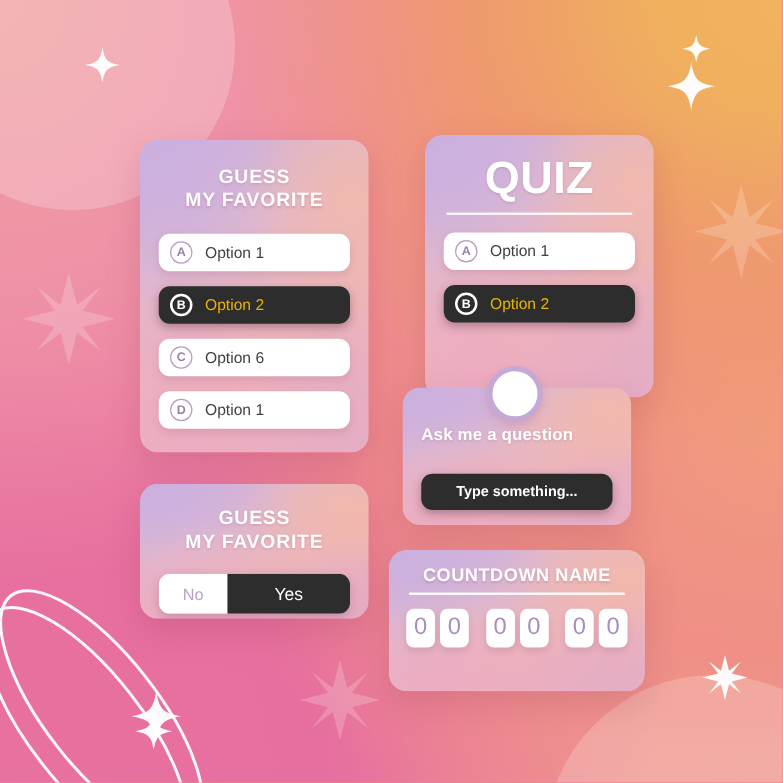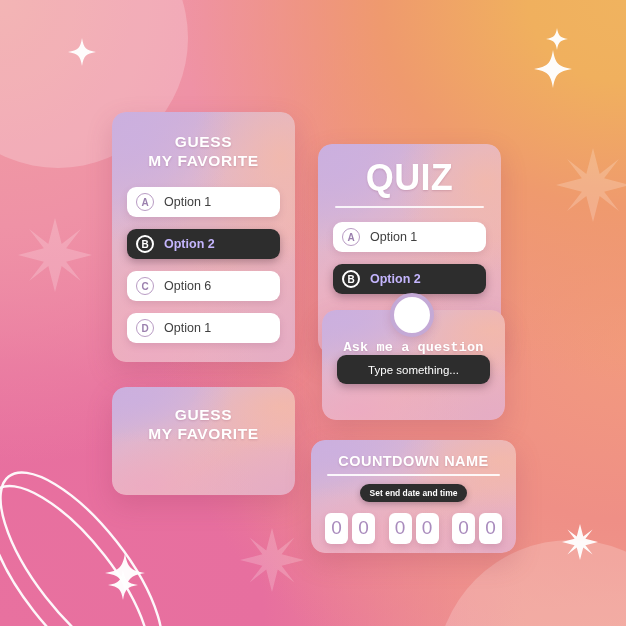--- a/index.html
+++ b/index.html
@@ -115,59 +115,58 @@
     border: 1.4px solid #b99cc4;
     color: #9b80ae;
     font-weight: bold;
   }
   .badge.dark {
     border: 2px solid #ffffff;
     color: #ffffff;
     font-weight: bold;
   }
   .opt-label.light { color: #404040; }
-  .opt-label.dark  { color: #c4b5fd; font-weight: bold; text-align: center; }
+  .opt-label.dark  { color: #eab308; font-weight: normal; text-align: center; }
 
   
   #card-guess-favorite { left: 112px; top: 112px; width: 183px; height: 250px; }
   #card-guess-favorite .card-content { padding: 20px 15px 0 15px; }
   #card-guess-favorite .card-title { font-size: 15.5px; line-height: 19px; }
   #card-guess-favorite .opt-list { margin-top: 17px; }
   #card-guess-favorite .option {
     height: 30px; padding: 0 9px; margin-bottom: 12px;
   }
   #card-guess-favorite .badge { width: 18px; height: 18px; font-size: 10px; }
   #card-guess-favorite .opt-label { margin-left: 10px; font-size: 12.5px; }
 
   
-  #card-quiz { left: 318px; top: 108px; width: 183px; height: 210px; margin-top: 36px; }
+  #card-quiz { left: 340px; top: 108px; width: 183px; height: 210px; }
   #card-quiz .card-content { padding: 14px 15px 0 15px; }
   #card-quiz .card-title { font-size: 36px; line-height: 40px; letter-spacing: 0.01em; }
   #card-quiz .divider {
     height: 2px; background: rgba(255,255,255,0.85);
     border-radius: 2px; margin: 8px 2px 14px 2px;
   }
   #card-quiz .option { height: 30px; padding: 0 9px; margin-bottom: 12px; }
   #card-quiz .badge { width: 18px; height: 18px; font-size: 10px; }
   #card-quiz .opt-label { margin-left: 10px; font-size: 12.5px; }
 
   
   #card-ask { left: 322px; top: 310px; width: 183px; height: 110px; }
   #card-ask .card-content { padding: 30px 15px 0 15px; }
   #card-ask .ask-title {
     color: #ffffff; font-weight: bold; font-size: 13.5px;
-    text-align: center; letter-spacing: 0.01em;
+    letter-spacing: 0.01em;
     text-shadow: 0 1px 2px rgba(140,70,100,0.25);
-    font-family: Liberation Mono, monospace;
   }
   #card-ask .ask-input {
-    margin-top: 0; height: 29px; border-radius: 9px;
+    margin-top: 24px; height: 29px; border-radius: 9px;
     background: #2d2d2d; color: #ffffff;
     display: flex; align-items: center; justify-content: center;
-    font-size: 11.5px; font-weight: normal;
+    font-size: 11.5px; font-weight: bold;
     box-shadow: 0 3px 8px rgba(60,30,50,0.35);
   }
   #ask-avatar {
     position: absolute;
     left: 390px; top: 293px;
     width: 44px; height: 44px;
     border-radius: 50%;
     background: #ffffff;
     border: 4px solid #c4a9d6;
     box-sizing: border-box;
@@ -349,29 +348,32 @@
   </div>
 </div>
 
 <div class="card" id="card-yesno">
   <div class="card-inner"></div>
   <div class="card-content">
     <div class="card-title">
       <div>GUESS</div>
       <div>MY FAVORITE</div>
     </div>
+    <div class="toggle">
+      <div class="seg-no">No</div>
+      <div class="seg-yes">Yes</div>
+    </div>
   </div>
 </div>
 
 <div class="card" id="card-countdown">
   <div class="card-inner"></div>
   <div class="card-content">
     <div class="cd-title">COUNTDOWN NAME</div>
     <div class="divider"></div>
-    <div class="cd-pill">Set end date and time</div>
     <div class="cd-digits">
 
       <div class="cd-group">
         <div class="cd-box">0</div>
         <div class="cd-box">0</div>
       </div>
 
       <div class="cd-group">
         <div class="cd-box">0</div>
         <div class="cd-box">0</div>

